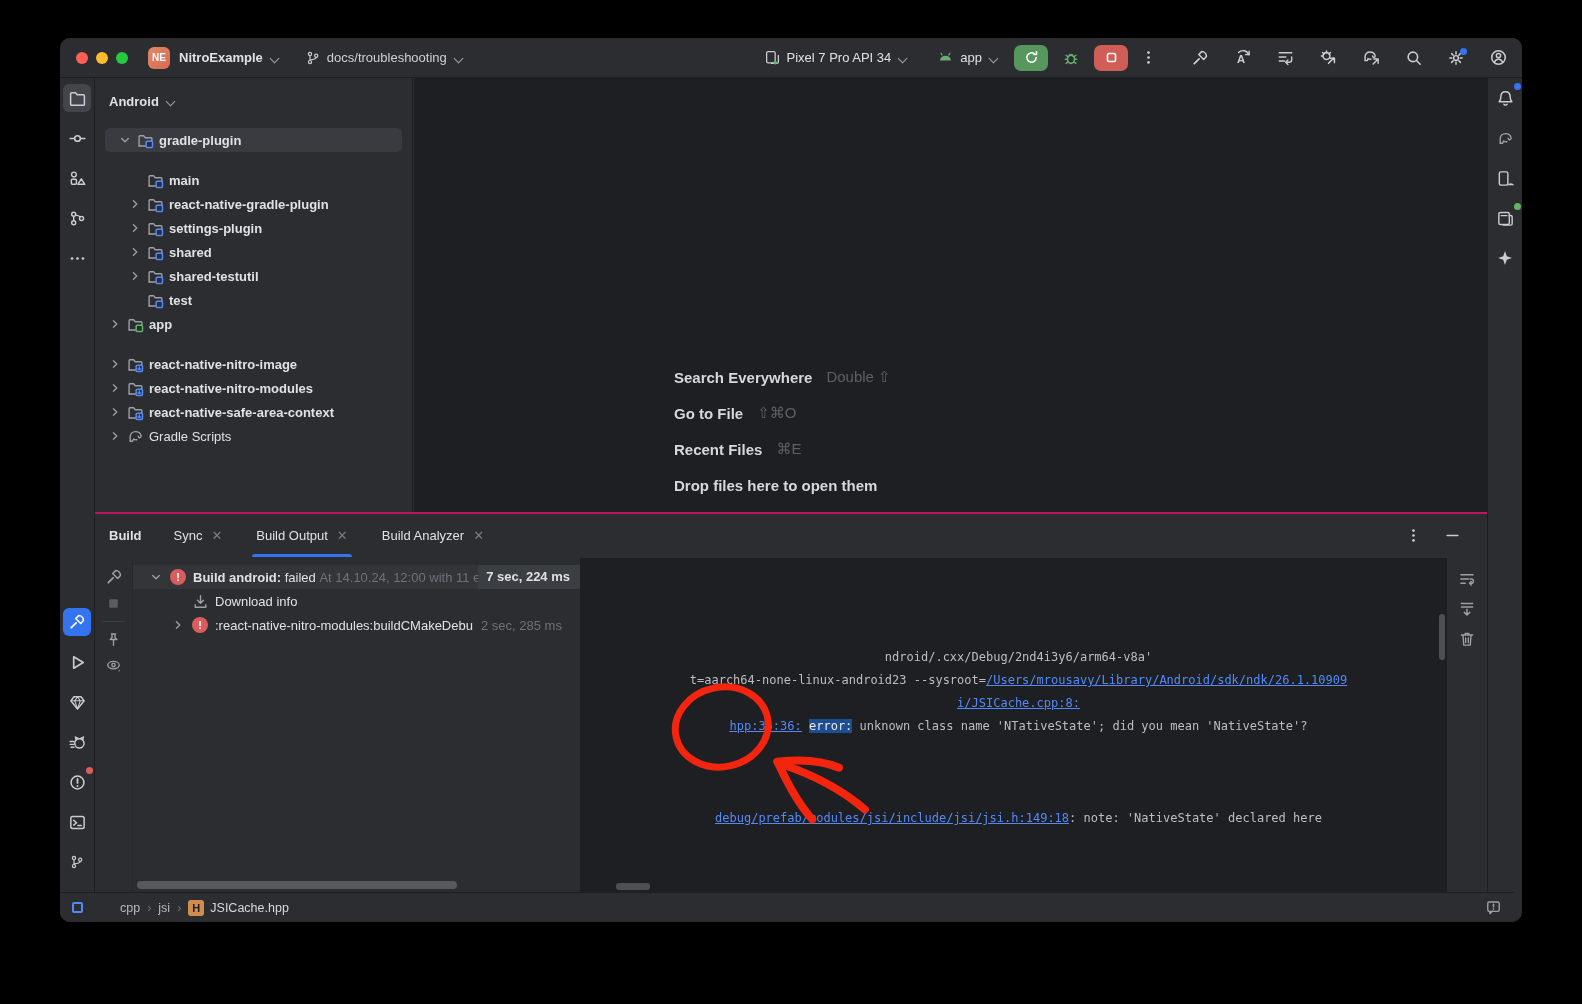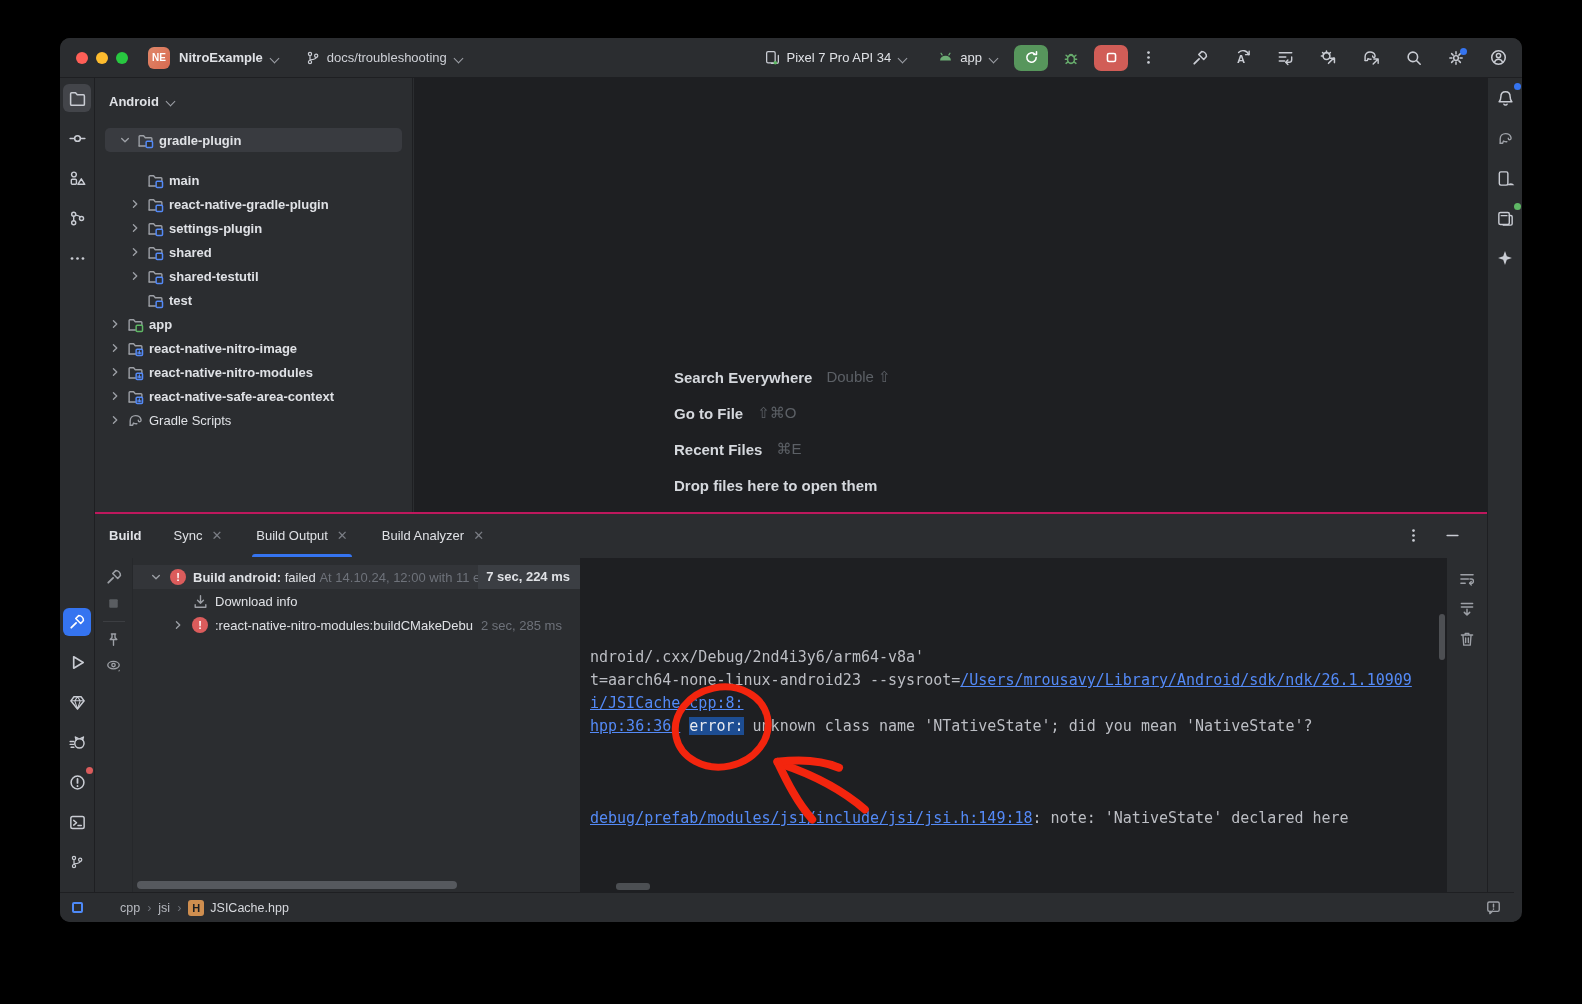--- a/index.html
+++ b/index.html
@@ -76,22 +76,22 @@
   .bt-row .slot { width:22px; display:flex; justify-content:center; flex:none; }
   .bt-row .meta { color:#6e727a; overflow:hidden; flex:1 1 auto; }
   .bt-row .dur-b { position:absolute; right:0; top:0; height:24px; line-height:24px; padding:0 10px 0 8px;
                    background:#3b3e43; font-weight:700; }
   .bt-row .dur { color:#6e727a; margin-left:8px; }
   .err-badge { width:16px; height:16px; border-radius:50%; background:#db5c5c; color:#fff; font-size:11px;
                font-weight:700; display:flex; align-items:center; justify-content:center; }
   .tree-hscroll { position:absolute; bottom:3px; left:4px; width:320px; height:8px; border-radius:4px; background:#56595e; }
 
   .bp-console { flex:1 1 auto; background:#1e1f22; position:relative; overflow:hidden;
-                font-family:"DejaVu Sans Mono", monospace; font-size:15px; line-height:23px;
-                color:#bcbec4; padding:88px 0 16px 10px; }
+                font-family:"DejaVu Sans Mono", monospace; font-size:12px; line-height:23px;
+                color:#bcbec4; padding:88px 0 16px 10px;text-align:center; }
   .cline { height:23px; white-space:pre; overflow:hidden; }
   .seg-link { color:#548af7; text-decoration:underline; }
   .seg-error { background:#1d4d93; color:#e8eaf0; }
   .annotate { position:absolute; left:0; top:0; width:100%; height:100%; pointer-events:none; }
   .v-thumb { position:absolute; right:2px; top:56px; width:6px; height:46px; border-radius:3px; background:#4d4f53; }
   .h-thumb { position:absolute; bottom:2px; left:36px; width:34px; height:7px; border-radius:3px; background:#4c4f53; }
 
   .bp-gutter { width:40px; flex:none; background:#2b2d30; display:flex; flex-direction:column;
                align-items:center; padding-top:12px; gap:12px; }
 
@@ -484,21 +484,21 @@
           </div>
           <div class="ticon">
             <svg width="17" height="17" viewBox="0 0 16 16" fill="none">
               <path d="M2 13.2V4.3c0-.4.3-.8.8-.8h3.4l1.6 1.9h5.4c.4 0 .8.3.8.8v6.2" stroke="#9da0a6" stroke-width="1.3" stroke-linecap="round" stroke-linejoin="round" fill="none"></path>
               <path d="M2 13.2h6" stroke="#9da0a6" stroke-width="1.3" stroke-linecap="round" stroke-linejoin="round" fill="none"></path>
               <rect x="8.6" y="8.6" width="6" height="6" rx="1" fill="#2b2d30" stroke="#5fb865" stroke-width="1.4"></rect>
             </svg>
           </div>
           <span class="tlabel">app</span>
         </div>
-        <div class="tree-row" style="padding-left: 10px;">
+        <div class="tree-row" style="padding-left: 10px; margin-top: 16px;">
           <div class="slot">
             <span class="iconbtn ">
               <svg width="14" height="14" viewBox="0 0 16 16" fill="none">
                 <path d="M6.2 4.2L10 8l-3.8 3.8" stroke="#9da0a6" stroke-width="1.5" stroke-linecap="round" stroke-linejoin="round" fill="none"></path>
               </svg>
             </span>
           </div>
           <div class="ticon">
             <svg width="17" height="17" viewBox="0 0 16 16" fill="none">
               <path d="M2 13.2V4.3c0-.4.3-.8.8-.8h3.4l1.6 1.9h5.4c.4 0 .8.3.8.8v6.2" stroke="#9da0a6" stroke-width="1.3" stroke-linecap="round" stroke-linejoin="round" fill="none"></path>

